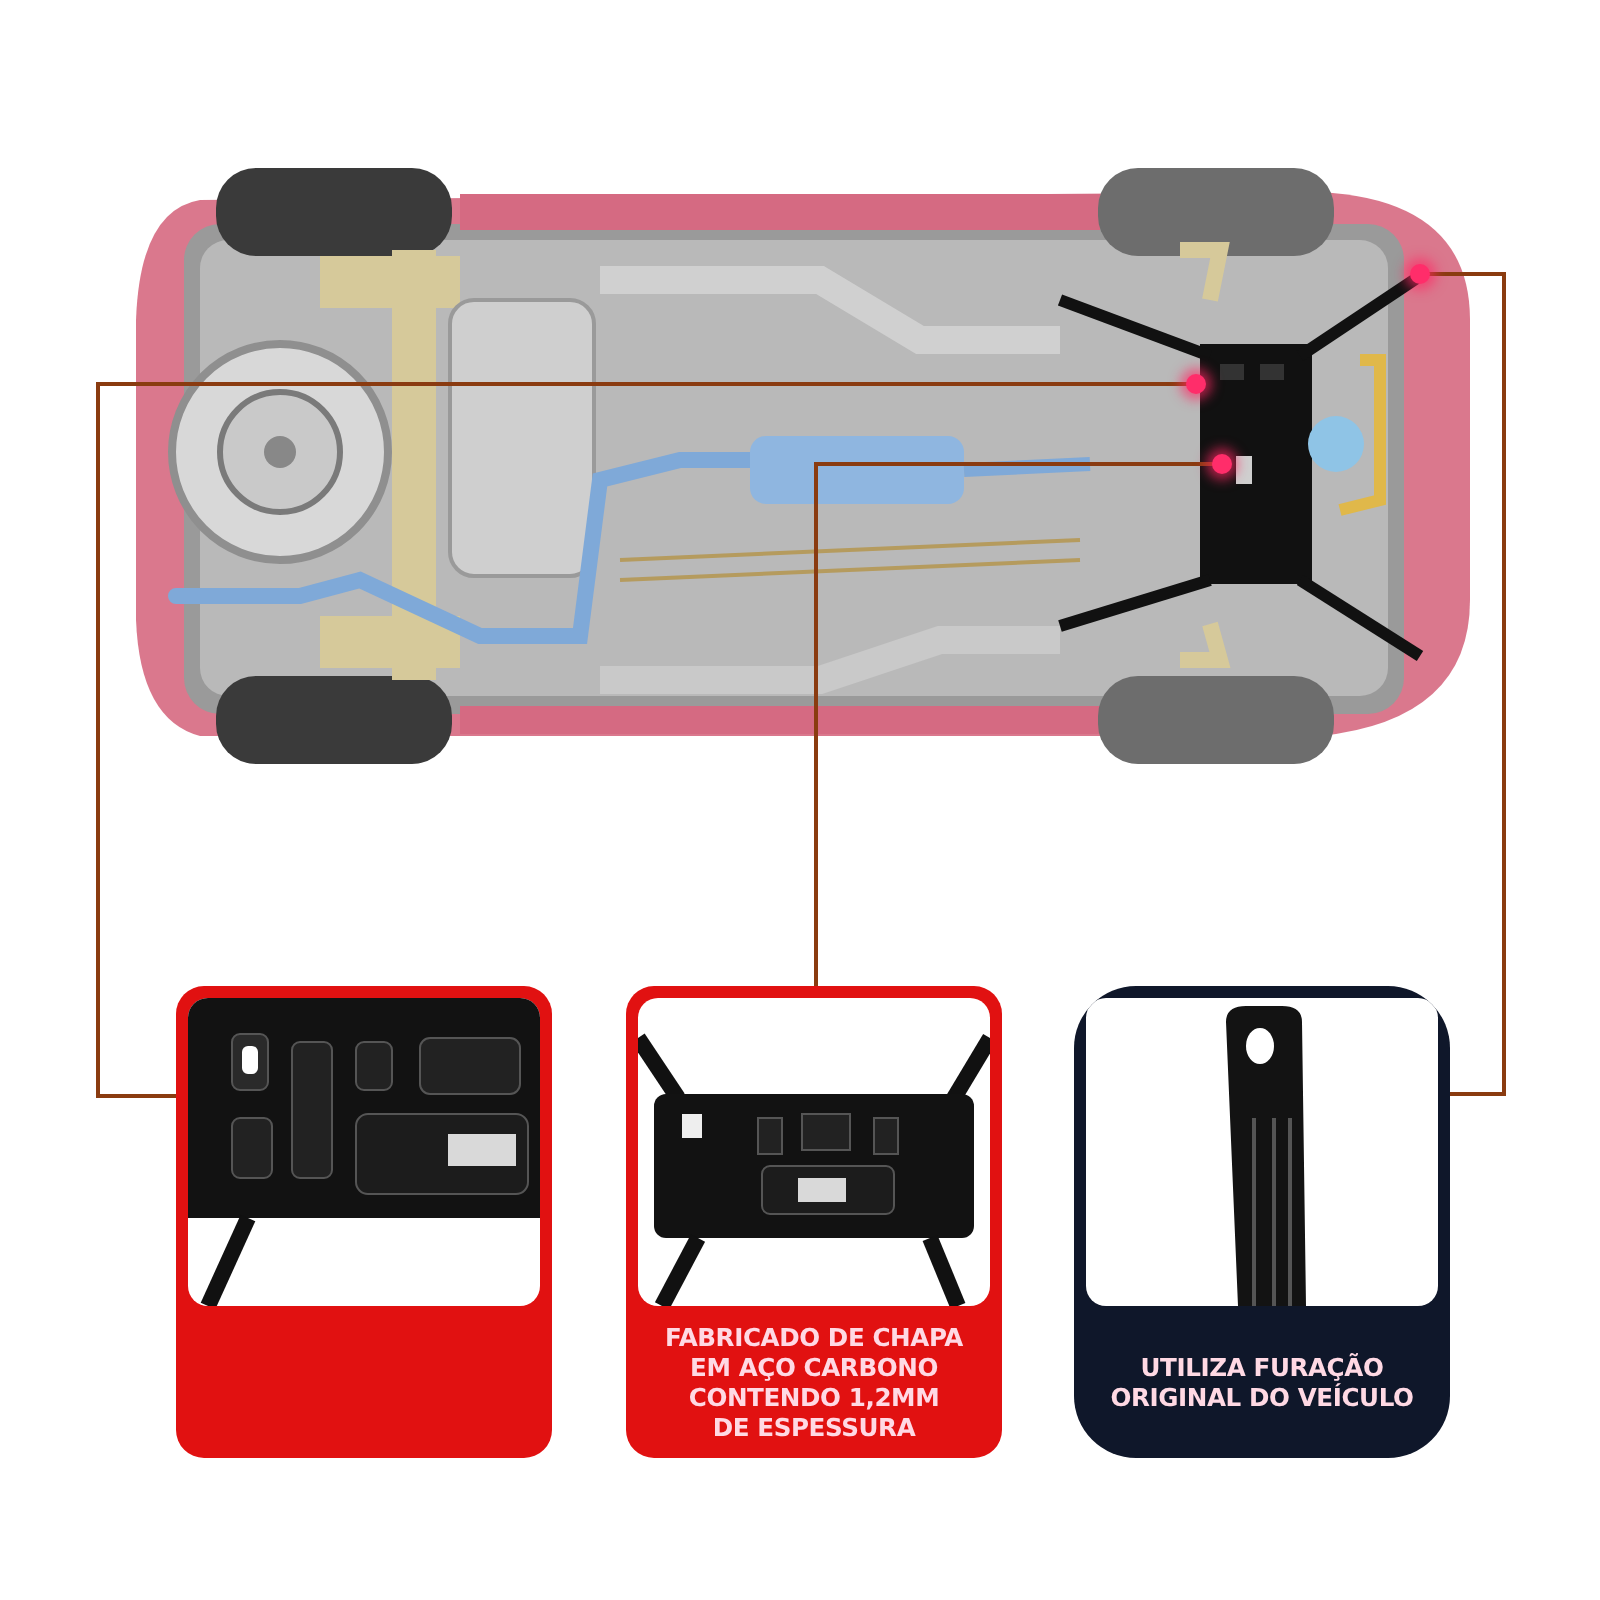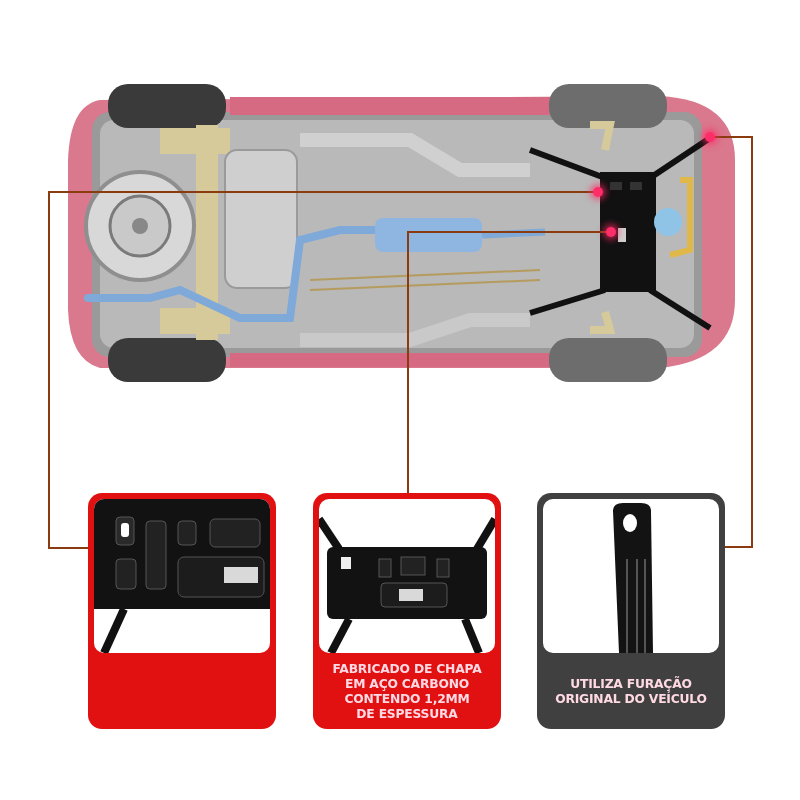--- a/index.html
+++ b/index.html
@@ -11,21 +11,21 @@
   .line { background:#8a3b10; position:absolute; }
   .dot { position:absolute; width:10px; height:10px; border-radius:50%; background:#ff2d6a; box-shadow:0 0 6px 3px rgba(255,40,100,0.65); }
 
   
   .panel { position:absolute; top:493px; width:188px; height:236px; border-radius:14px; background:#e11111; box-sizing:border-box; overflow:hidden; }
   .panel .photo { position:absolute; left:6px; top:6px; right:6px; height:154px; background:#ffffff; border-radius:10px; overflow:hidden; }
   .panel .caption { position:absolute; left:0; right:0; top:162px; bottom:0; display:flex; align-items:center; justify-content:center; text-align:center; }
   .panel .caption span { color:#ffd9e4; font-weight:bold; font-size:12.3px; line-height:15px; letter-spacing:-0.2px; white-space:pre-line; font-family:"DejaVu Sans", sans-serif; }
   #panel-1 { left:88px; }
   #panel-2 { left:313px; }
-  #panel-3 { left:537px; background:#404040; }
+  #panel-3 { left:537px; background:#0f172a;border-radius:31px; }
 </style>
 </head>
 <body>
 
 <svg id="car" class="abs" viewBox="0 0 800 400" width="800" height="400">
 
   <g>
     <path d="M100,100 Q70,105 68,160 L68,310 Q70,360 100,368 L660,368 Q735,360 735,300 L735,160 Q735,100 660,96 Z" fill="#d36079" opacity="0.85"></path>
     <rect x="92" y="112" width="610" height="245" rx="18" fill="#9a9a9a"></rect>
     <rect x="100" y="120" width="594" height="228" rx="14" fill="#b9b9b9"></rect>

